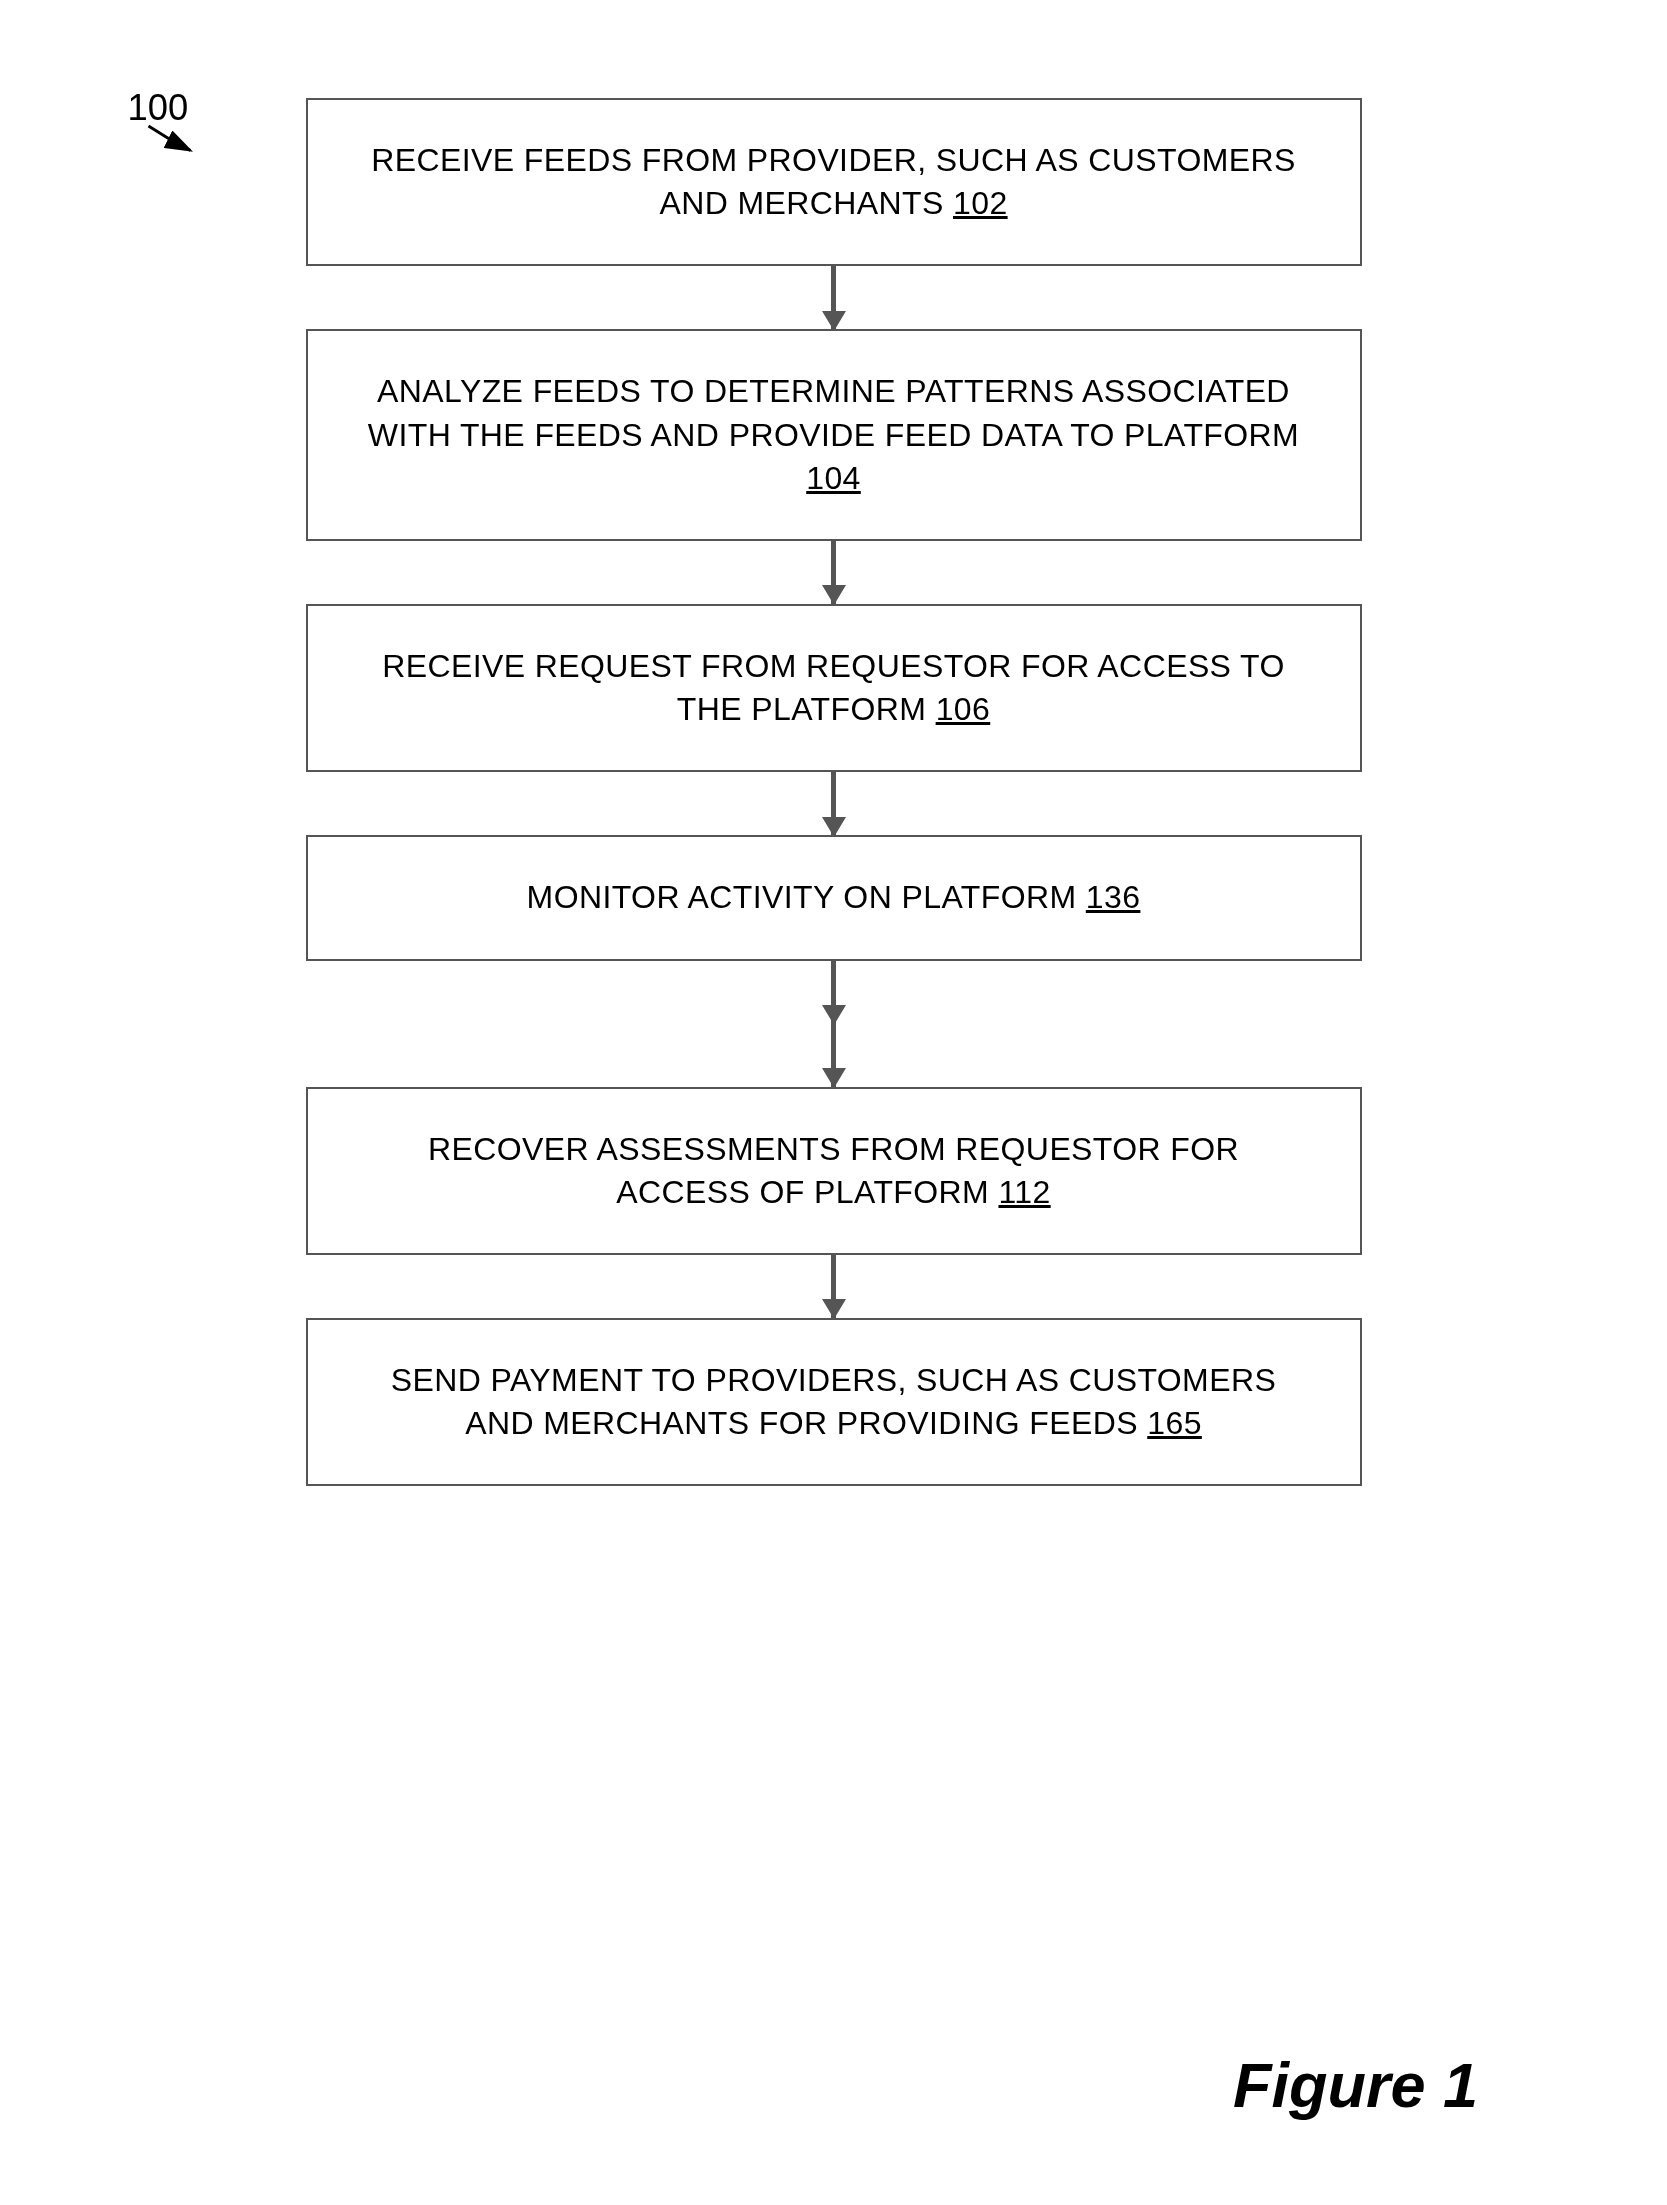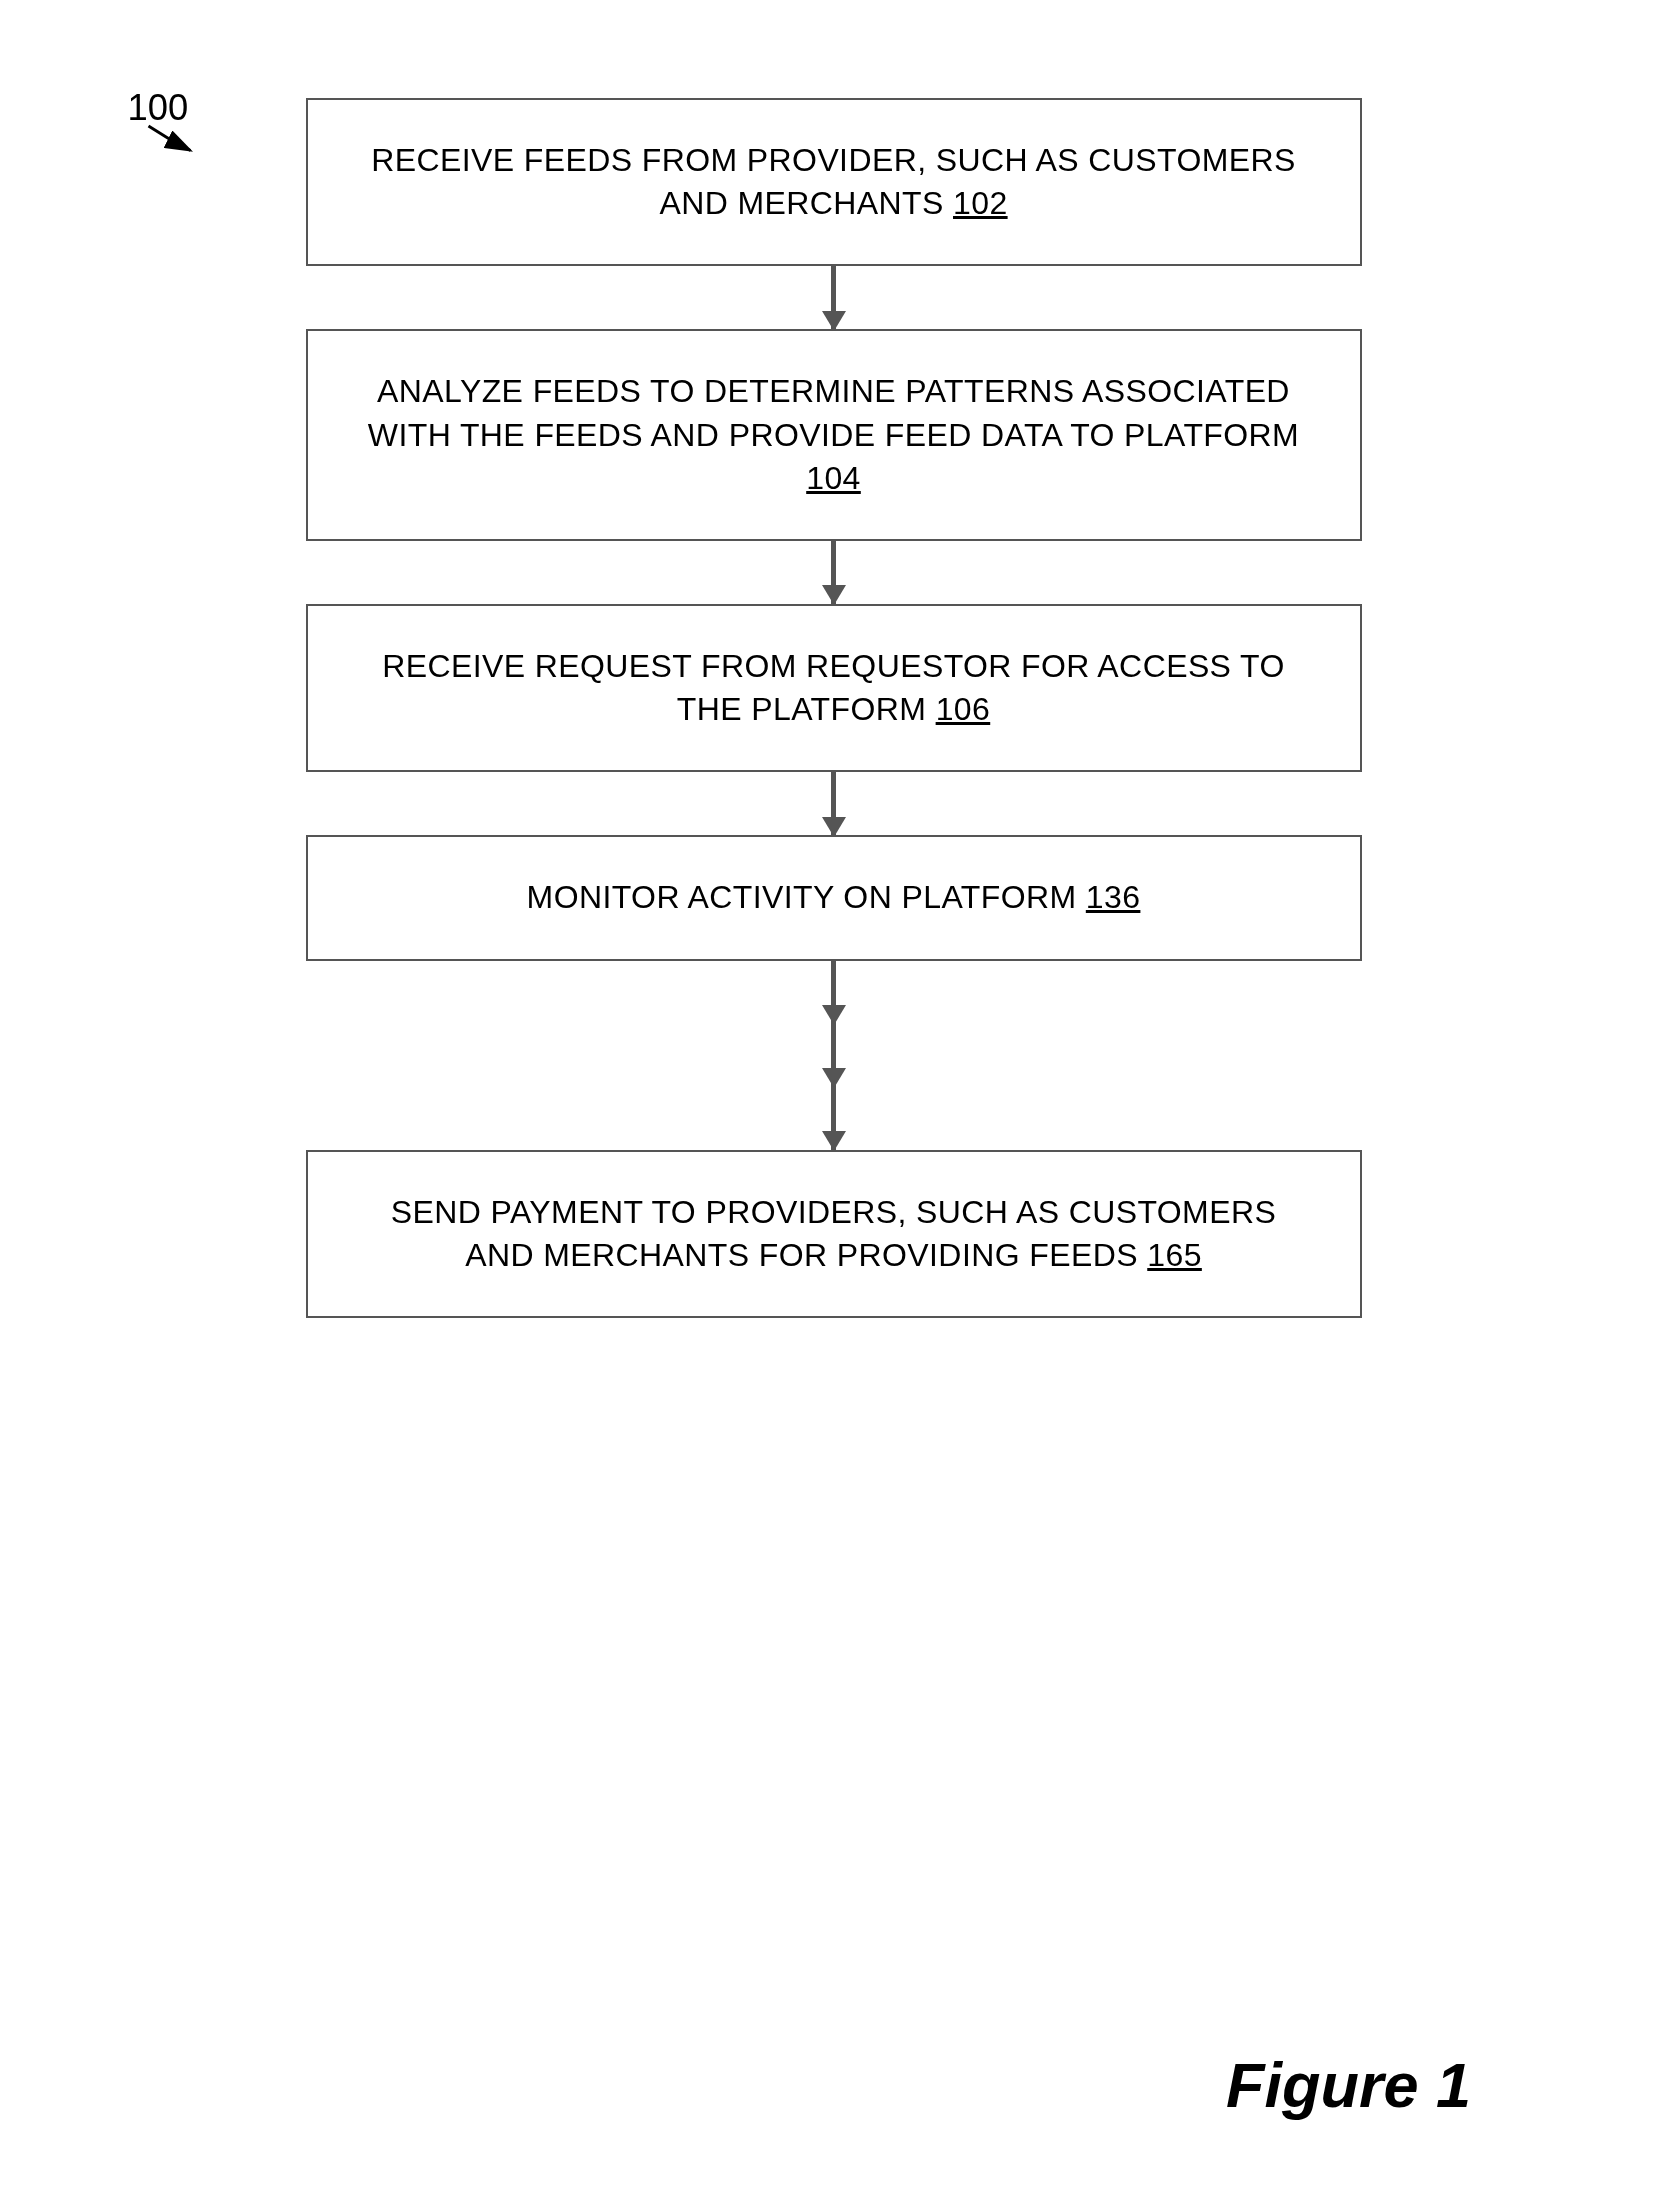--- a/index.html
+++ b/index.html
@@ -75,21 +75,21 @@
       left: 50%;
       transform: translateX(-50%);
       border-left: 12.7px solid transparent;
       border-right: 12.7px solid transparent;
       border-top: 20px solid #555;
     }
 
     .figure-label {
       position: absolute;
       bottom: 84px;
-      right: 196px;
+      right: 189px;
       font-size: 63px;
       font-weight: bold;
       color: #000;
       font-style: italic;
     }
   </style>
 </head>
 <body>
 
 <div class="page">
@@ -129,20 +129,23 @@
 
     <div class="flow-box">
       <span>MONITOR ACTIVITY ON PLATFORM <span class="ref-num">136</span></span>
     </div>
 
     <div class="connector"></div>
 
 
     <div class="connector"></div>
 
+    <div class="flow-box">
+      <span>RECOVER ASSESSMENTS FROM REQUESTOR FOR ACCESS OF PLATFORM <span class="ref-num">112</span></span>
+    </div>
 
     <div class="connector"></div>
 
     <div class="flow-box">
       <span>SEND PAYMENT TO PROVIDERS, SUCH AS CUSTOMERS AND MERCHANTS FOR PROVIDING FEEDS <span class="ref-num">165</span></span>
     </div>
 
   </div>
 
   <div class="figure-label">Figure 1</div>

